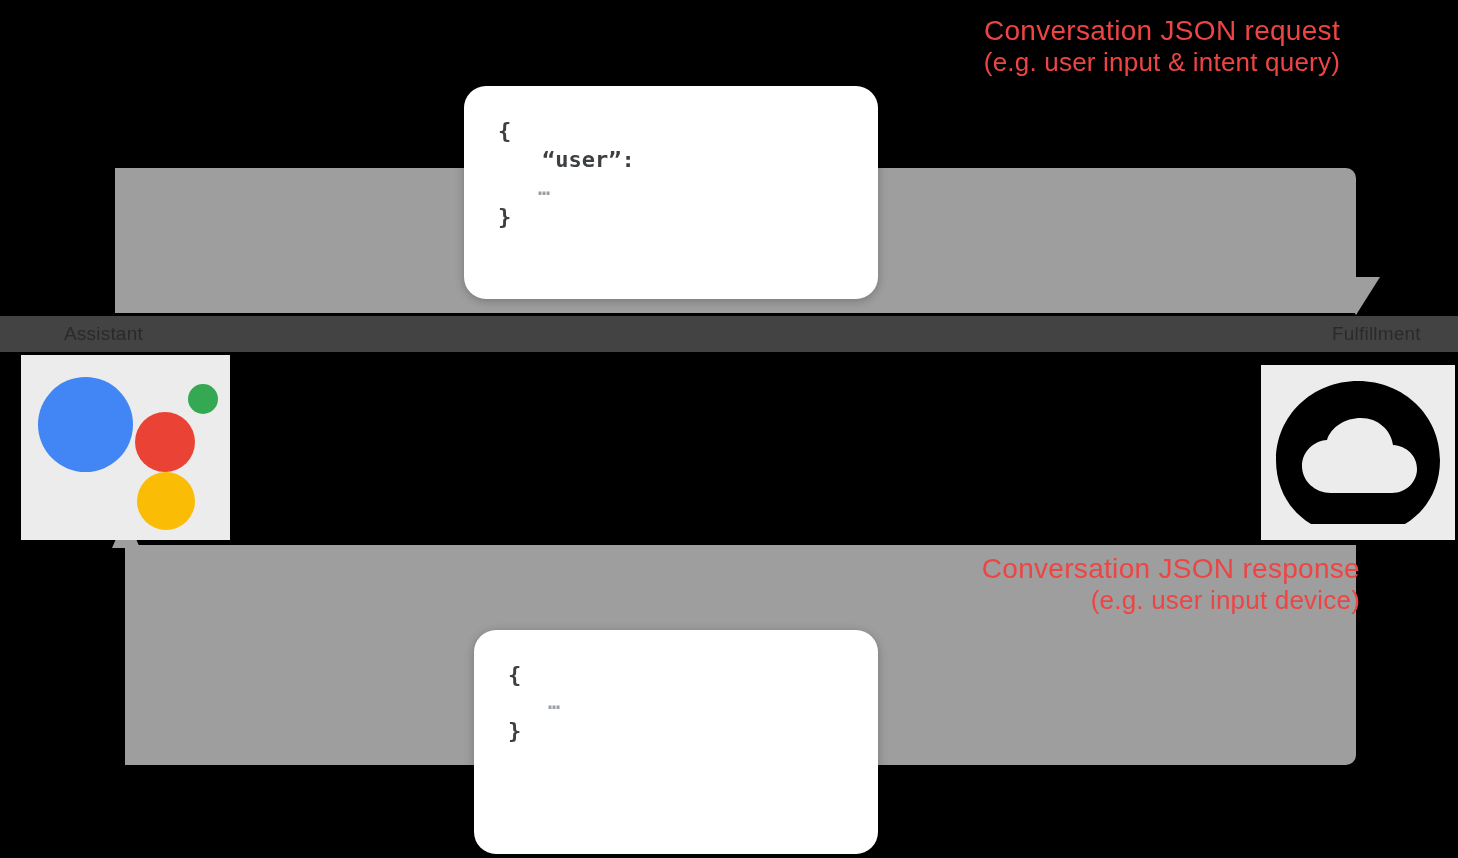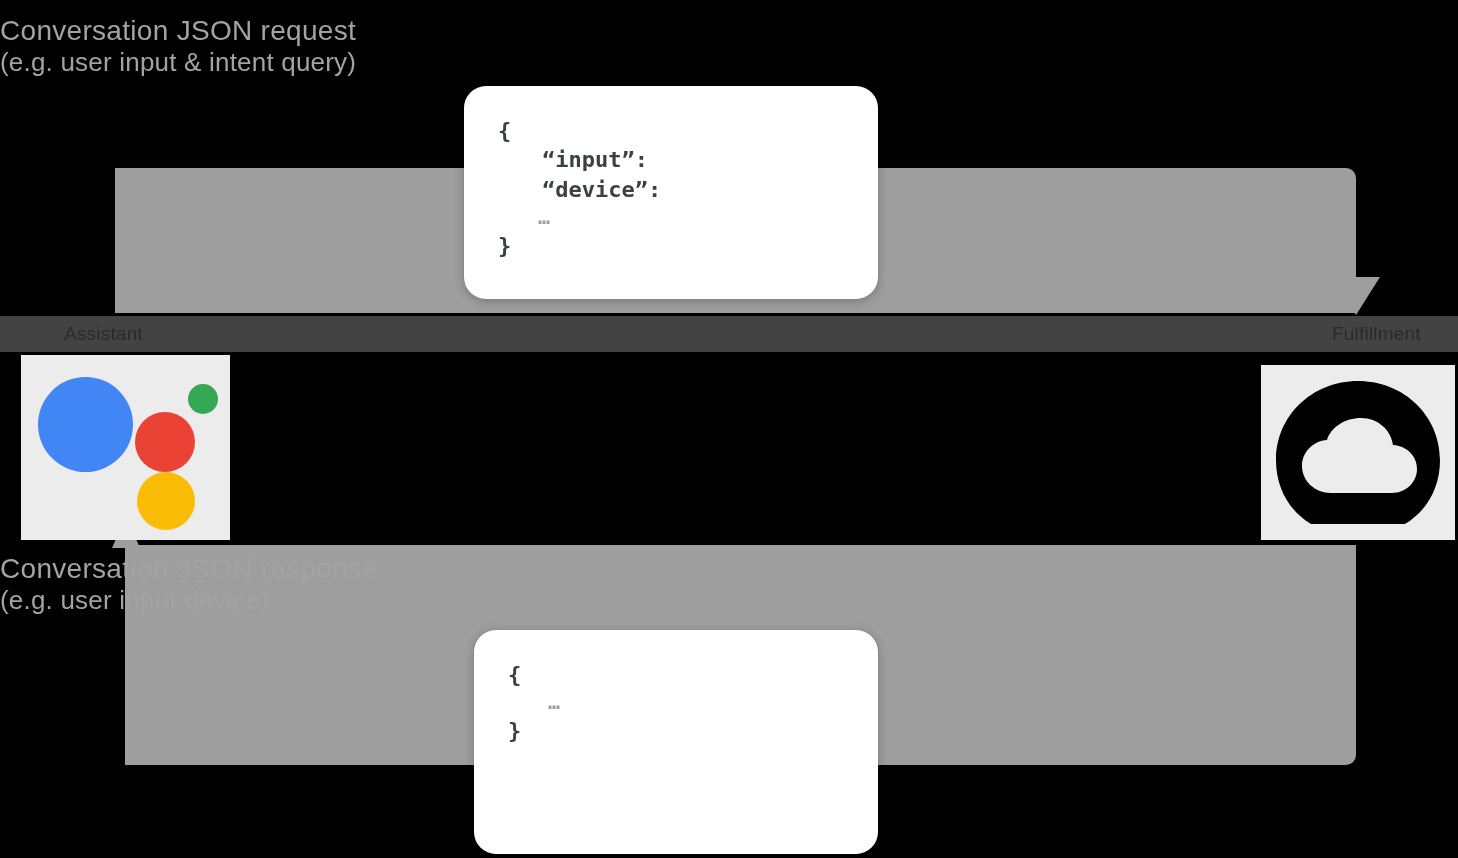--- a/index.html
+++ b/index.html
@@ -115,22 +115,22 @@
     left: 50%;
     top: 50%;
     transform: translate(-50%, -50%);
     width: 170px;
     height: 150px;
   }
 
   
   .caption {
     position: absolute;
-    text-align: left;
-    color: #a3a3a3;
+    text-align: right;
+    color: #ef4444;
     white-space: nowrap;
     line-height: 1.18;
   }
   .caption .line1 {
     font-size: 28px;
     font-weight: 400;
     letter-spacing: 0.3px;
   }
   .caption .line2 {
     font-size: 26px;
@@ -211,22 +211,21 @@
     <div class="line2">(e.g. user input &amp; intent query)</div>
   </div>
 
   <div id="caption-bottom" class="caption">
     <div class="line1">Conversation JSON response</div>
     <div class="line2">(e.g. user input device)</div>
   </div>
 
   <div id="json-request" class="json-card">
     <div class="json-line">{</div>
-    <div class="json-line json-indent">“input”:</div>
-    <div class="json-line json-indent">“device”:</div>
+    <div class="json-line json-indent">“user”:</div>
     <div class="json-line json-indent json-ellipsis">…</div>
     <div class="json-line">}</div>
   </div>
 
   <div id="json-response" class="json-card">
     <div class="json-line">{</div>
     <div class="json-line json-indent json-ellipsis">…</div>
     <div class="json-line">}</div>
   </div>
 

